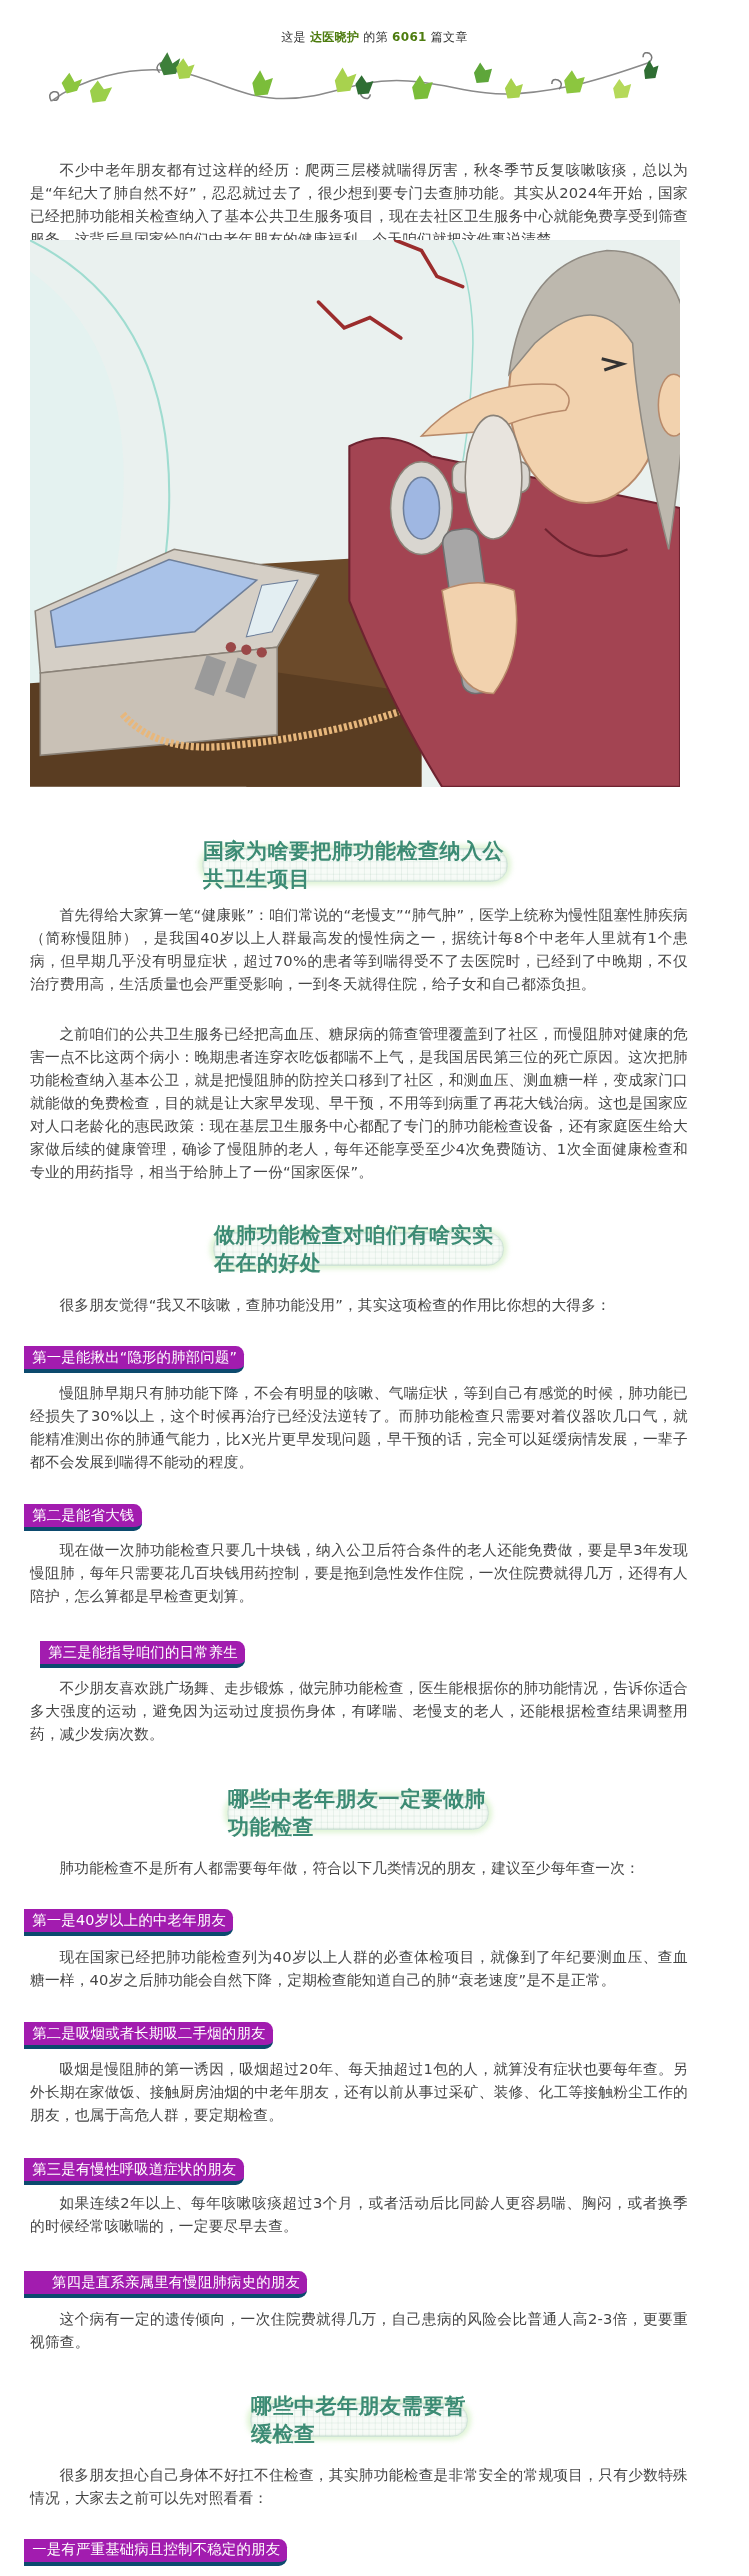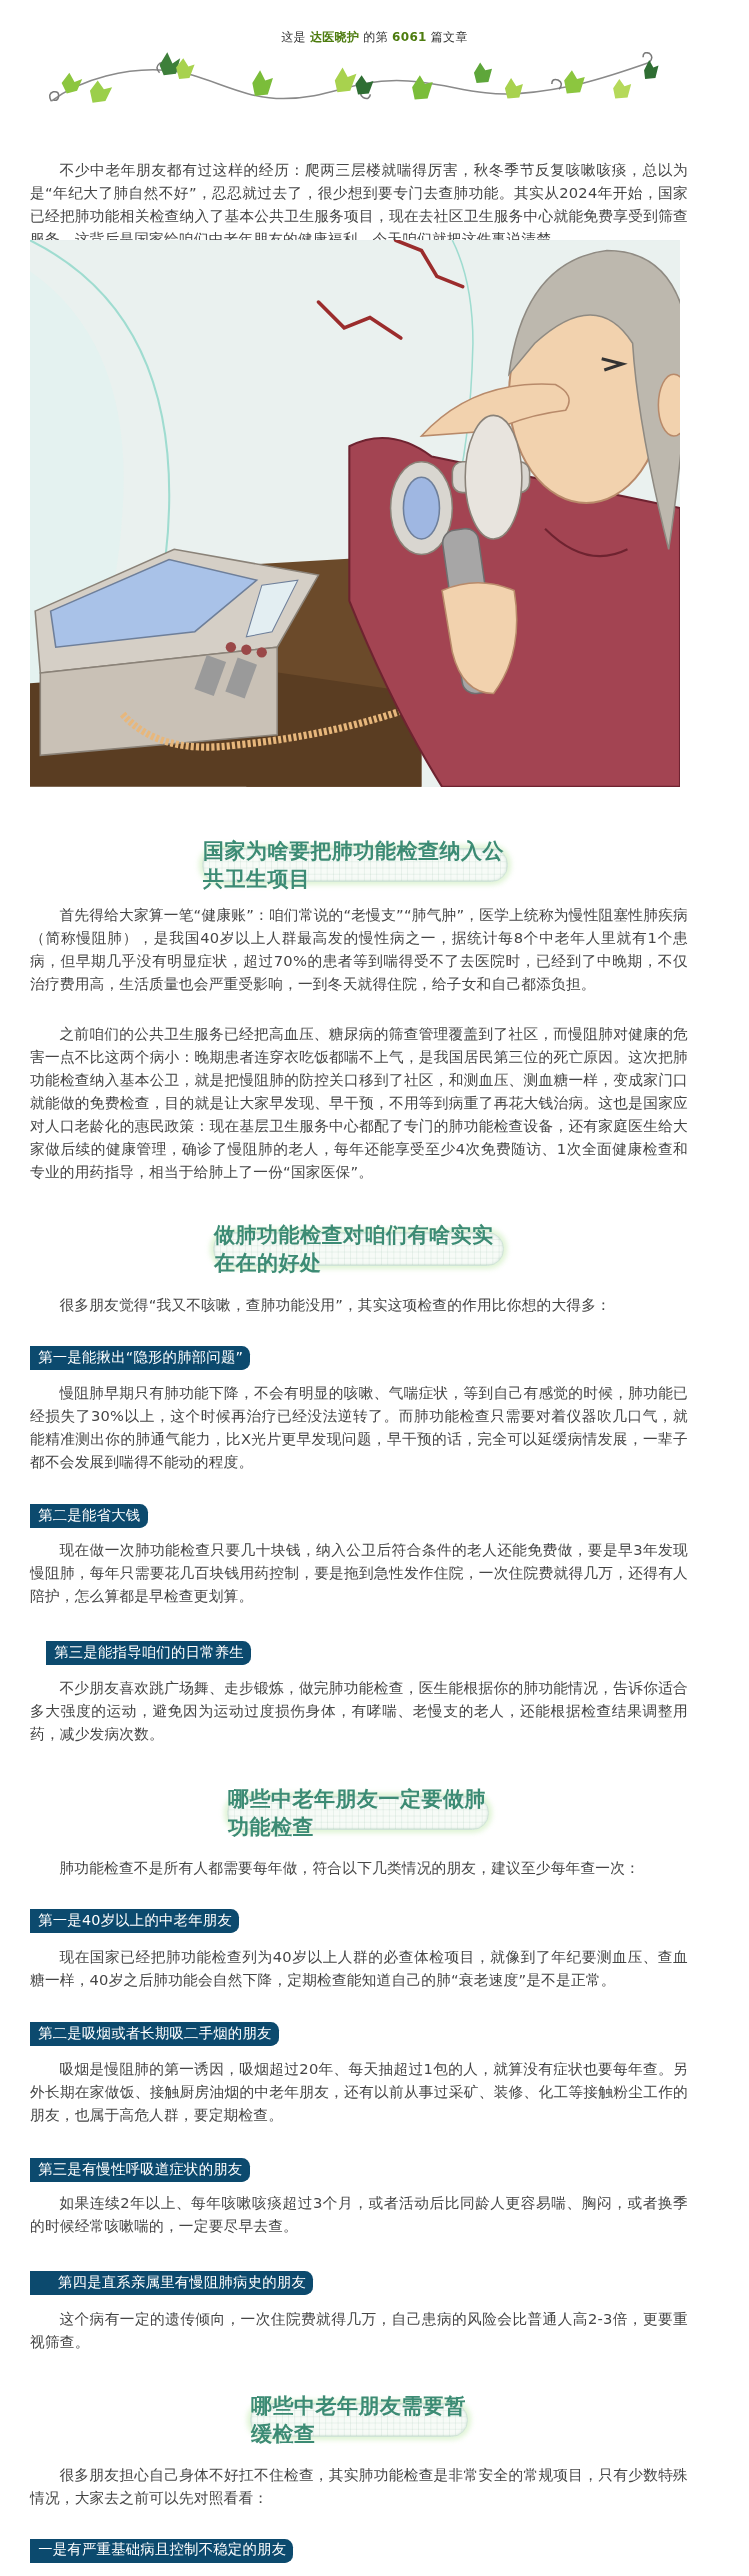--- a/index.html
+++ b/index.html
@@ -40,26 +40,26 @@
     background-image:
       linear-gradient(rgba(150,190,170,0.18) 0.5px, transparent 0.5px),
       linear-gradient(90deg, rgba(150,190,170,0.18) 0.5px, transparent 0.5px);
     background-size: 6.2px 6.2px;
     border: 1.5px solid #cfe3d6;
     box-shadow: 0 0 5.2px 3.1px rgba(214, 240, 200, 0.75), inset 0 0 3.1px rgba(160,200,180,0.5);
     margin-top: 12px;
   }
 
   .tag {
-    left: 30px; height: 23px;
-    background: #0c4a6e; color: #ffffff;
+    left: 24px; height: 23px;
+    background: #a21caf; color: #ffffff;
     font-size: 14.4px; line-height: 23px;
     padding: 0 7.2px 0 8.2px;
     border-radius: 0 8.2px 8.2px 0;
-    border-bottom: 1px solid #0c4a6e;
+    border-bottom: 4px solid #0c4a6e;
     white-space: nowrap;
     letter-spacing: 0.2px;
   }
 </style>
 </head>
 <body>
 
 <div class="abs article-no">
   <span>这是</span>
   <b>达医晓护</b>

